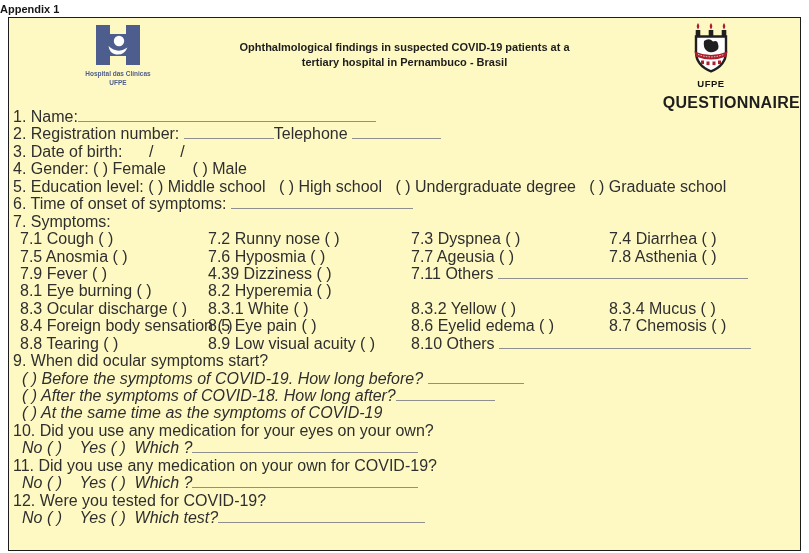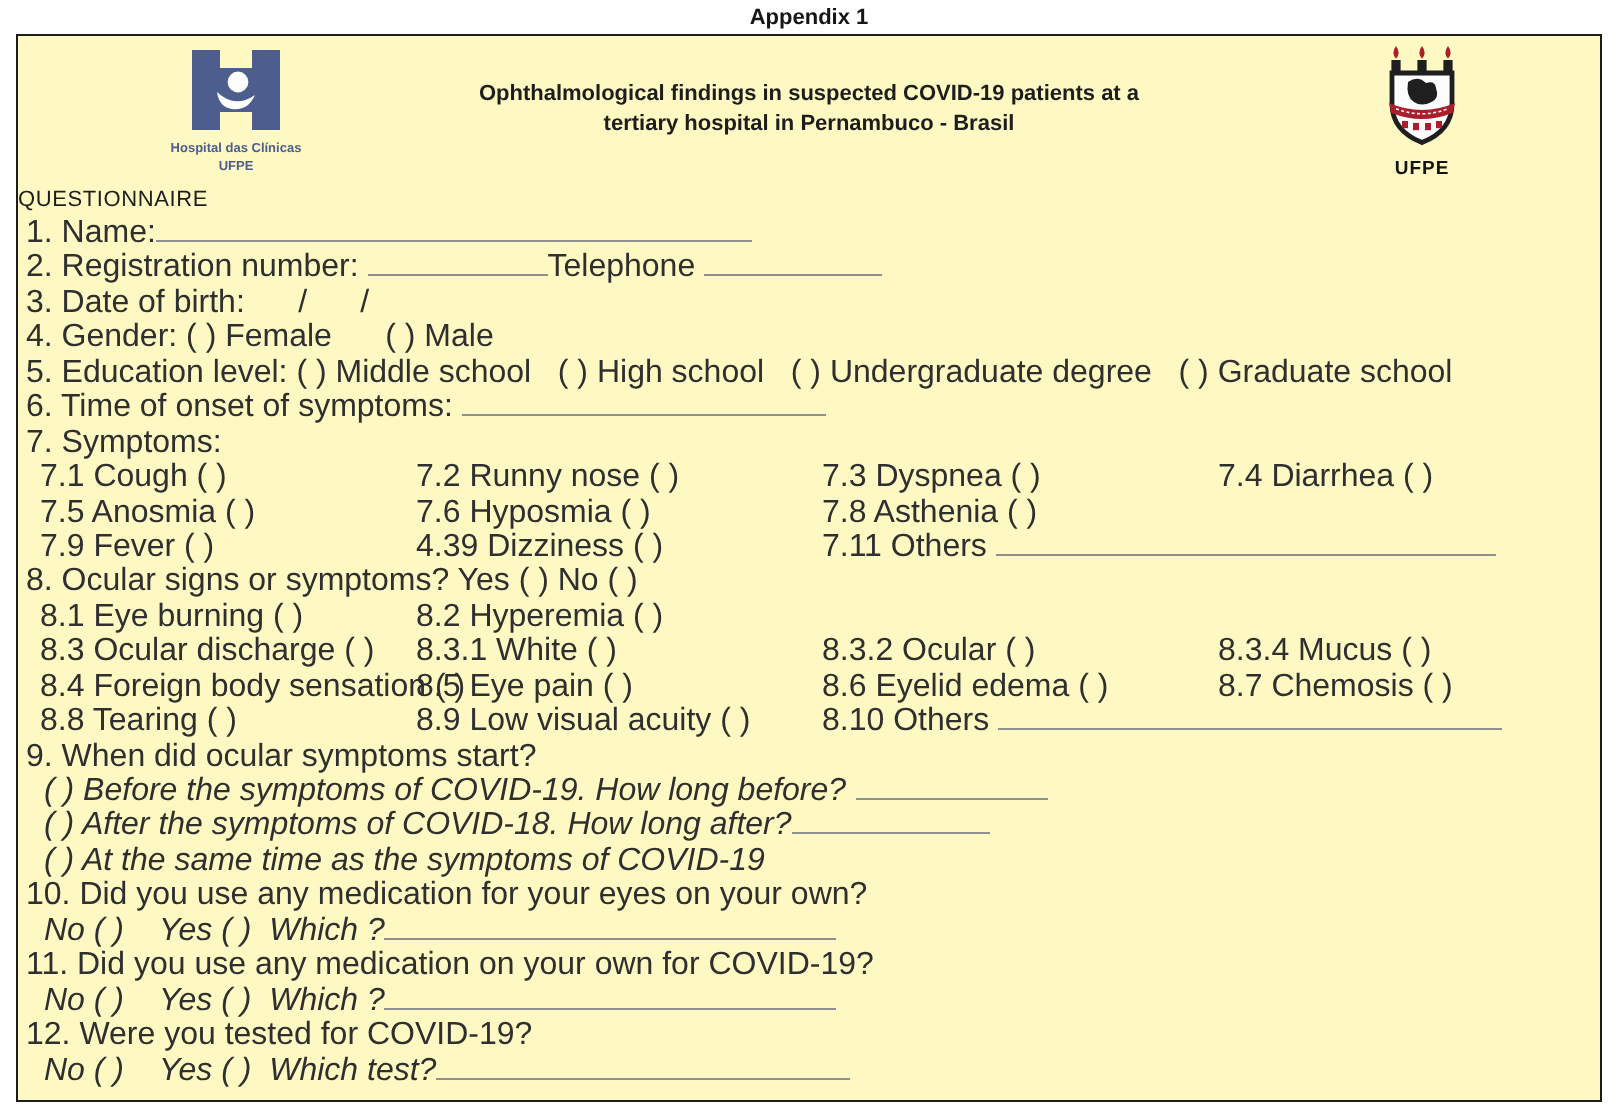--- a/index.html
+++ b/index.html
@@ -2,39 +2,39 @@
 <html><head>
 <meta charset="utf-8">
 <style>
   * { margin:0; padding:0; box-sizing:border-box; }
   html,body { background:#ffffff; }
   .page {
     position:relative; width:809px; height:553px; background:#ffffff;
     font-family:"Liberation Sans", sans-serif; color:#2f2f2f; overflow:hidden;
   }
   .appendix-title {
-    position:absolute; top:3px; left:0; right:0; text-align:center;
+    position:absolute; top:3px; left:0; right:0; 
     font-size:11px; font-weight:bold; color:#161616;
   }
   .form-box {
     position:absolute; left:8px; top:17px; width:793px; height:534px;
     border:1.5px solid #1c1c1c; background:#fef9c3;
   }
   
   .hc-logo { position:absolute; left:70px; top:7px; width:78px; text-align:center; }
   .hc-caption { font-size:6.5px; font-weight:bold; color:#4d5e8e; line-height:7.5px; margin-top:1px; }
   .form-title {
     position:absolute; left:170px; right:170px; top:22px; text-align:center;
     font-size:11px; font-weight:bold; color:#1d1d1d; line-height:15px;
   }
   .ufpe-crest { position:absolute; right:62px; top:4px; width:54px; text-align:center; }
   .ufpe-caption { font-size:9.5px; font-weight:bold; color:#141414; letter-spacing:0.5px; margin-top:0px; }
   .q-heading {
-    position:absolute; top:76px; left:0; right:0; text-align:left;
-    font-size:11px; font-weight:normal; color:#1d1d1d; letter-spacing:0.3px;
+    position:absolute; top:76px; left:0; right:0; text-align:right;
+    font-size:16px; font-weight:bold; color:#1d1d1d; letter-spacing:0.3px;
   }
   
   .body { position:absolute; top:90px; left:2px; right:3px; font-size:16px; }
   .line { height:17.45px; line-height:17.45px; white-space:pre; padding-left:2px; }
   .line.indent { padding-left:11px;font-style:italic; }
   .grid-row {
     display:grid; grid-template-columns:188px 203px 198px 1fr;
     height:17.45px; line-height:17.45px; padding-left:9px; white-space:pre;
   }
   .cell-span2 { grid-column:3 / 5; }
@@ -130,38 +130,38 @@
 
       <div class="grid-row">
         <span>7.1 Cough ( )</span>
         <span>7.2 Runny nose ( )</span>
         <span>7.3 Dyspnea ( )</span>
         <span>7.4 Diarrhea ( )</span>
       </div>
       <div class="grid-row">
         <span>7.5 Anosmia ( )</span>
         <span>7.6 Hyposmia ( )</span>
+        <span>7.7 Ageusia ( )</span>
         <span>7.8 Asthenia ( )</span>
       </div>
       <div class="grid-row">
         <span>7.9 Fever ( )</span>
         <span>4.39 Dizziness ( )</span>
         <span class="cell-span2"><span>7.11 Others </span><span class="ul u-oth7"></span></span>
       </div>
 
-      <div class="line">8. Ocular signs or symptoms? Yes ( ) No ( )</div>
 
       <div class="grid-row">
         <span>8.1 Eye burning ( )</span>
         <span>8.2 Hyperemia ( )</span>
       </div>
       <div class="grid-row">
         <span>8.3 Ocular discharge ( )</span>
         <span>8.3.1 White ( )</span>
-        <span>8.3.2 Ocular ( )</span>
+        <span>8.3.2 Yellow ( )</span>
         <span>8.3.4 Mucus ( )</span>
       </div>
       <div class="grid-row">
         <span>8.4 Foreign body sensation ( )</span>
         <span>8.5 Eye pain ( )</span>
         <span>8.6 Eyelid edema ( )</span>
         <span>8.7 Chemosis ( )</span>
       </div>
       <div class="grid-row">
         <span>8.8 Tearing ( )</span>

